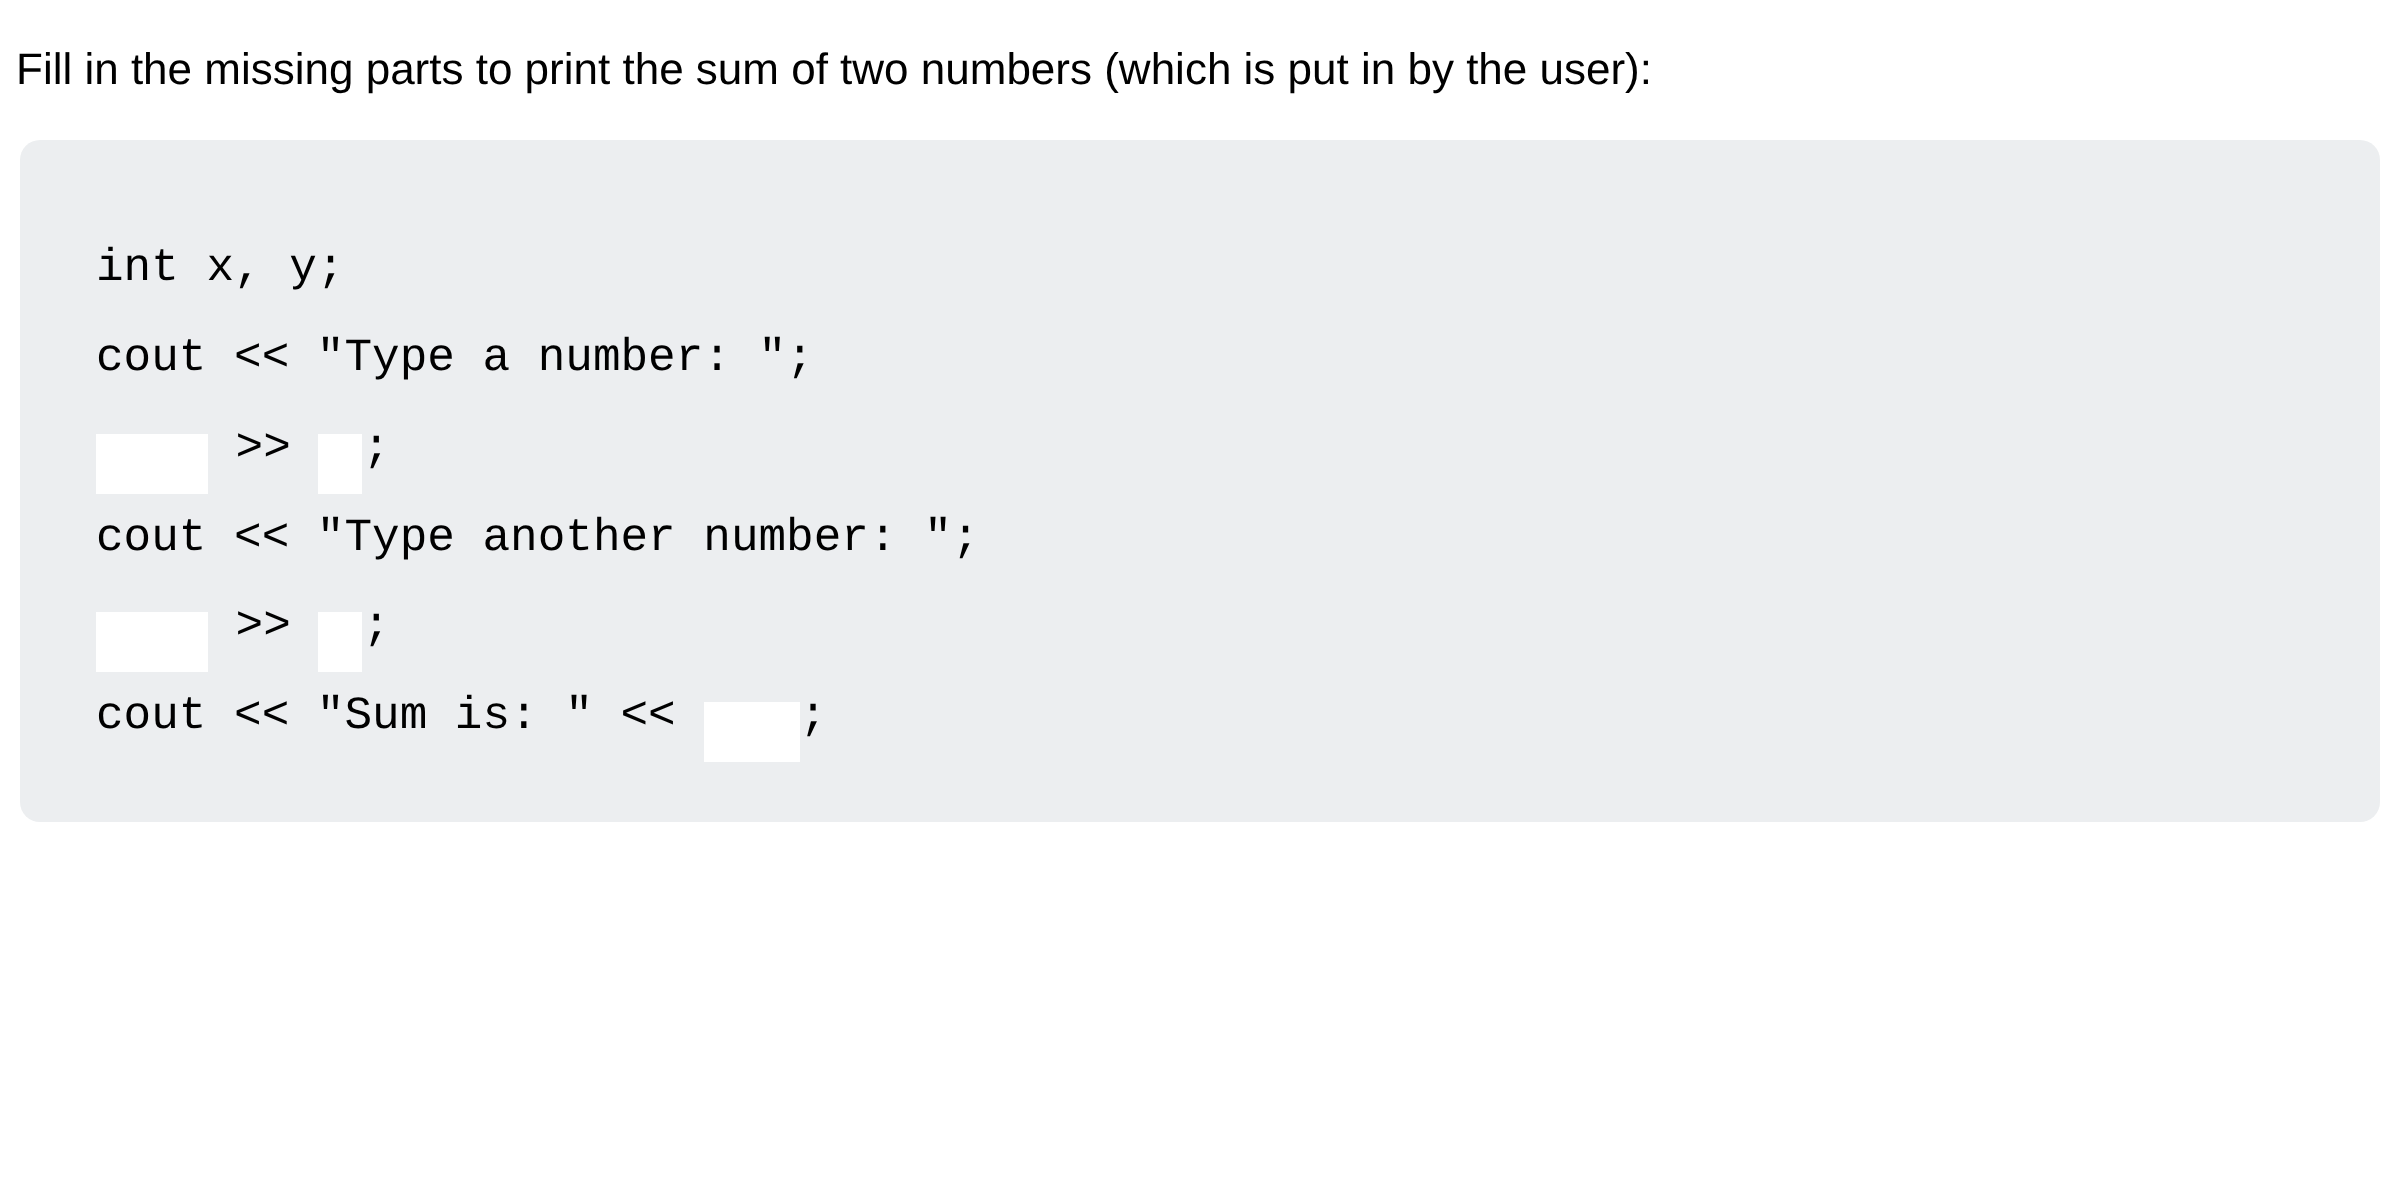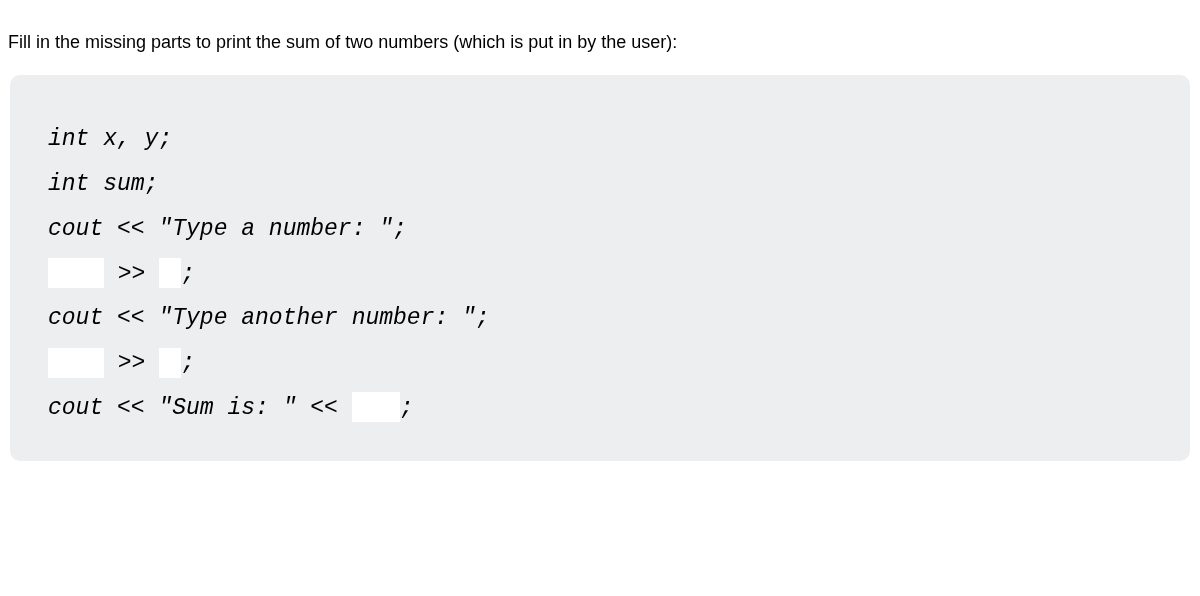--- a/index.html
+++ b/index.html
@@ -8,40 +8,39 @@
       box-sizing: border-box;
     }
     body {
       font-family: Verdana, Geneva, sans-serif;
       background: #ffffff;
       width: 1200px;
       height: 596px;
       padding: 0;
     }
     .instruction {
-      font-size: 18px;
+      font-size: 22px;
       color: #000;
-      padding: 32px 8px 22px 8px;
+      padding: 22px 8px 22px 8px;
     }
     .code-block {
       background: #eceef0;
       border-radius: 10px;
       margin: 0 10px;
       padding: 42px 38px 30px 38px;
       font-family: Consolas, "Courier New", monospace;
       font-size: 23px;
       line-height: 1.95;
       color: #000;
     }
     .code-line {
       white-space: pre;
       display: flex;
-      align-items: center;
+      align-items: flex-end;
       flex-wrap: nowrap;
-      font-style: italic;
     }
     .code-line span {
       white-space: pre;
     }
     .blank {
       display: inline-block;
       background: #ffffff;
       height: 30px;
       vertical-align: middle;
       margin-top: -2px;
@@ -59,23 +58,20 @@
 </head>
 <body>
 
 <div class="instruction">Fill in the missing parts to print the sum of two numbers (which is put in by the user):</div>
 
 <div class="code-block">
   <div class="code-line">
     <span>int x, y;</span>
   </div>
   <div class="code-line">
-    <span>int sum;</span>
-  </div>
-  <div class="code-line">
     <span>cout &lt;&lt; "Type a number: ";</span>
   </div>
   <div class="code-line">
     <span class="blank blank-wide"></span>
     <span> &gt;&gt; </span>
     <span class="blank blank-narrow"></span>
     <span>;</span>
   </div>
   <div class="code-line">
     <span>cout &lt;&lt; "Type another number: ";</span>

